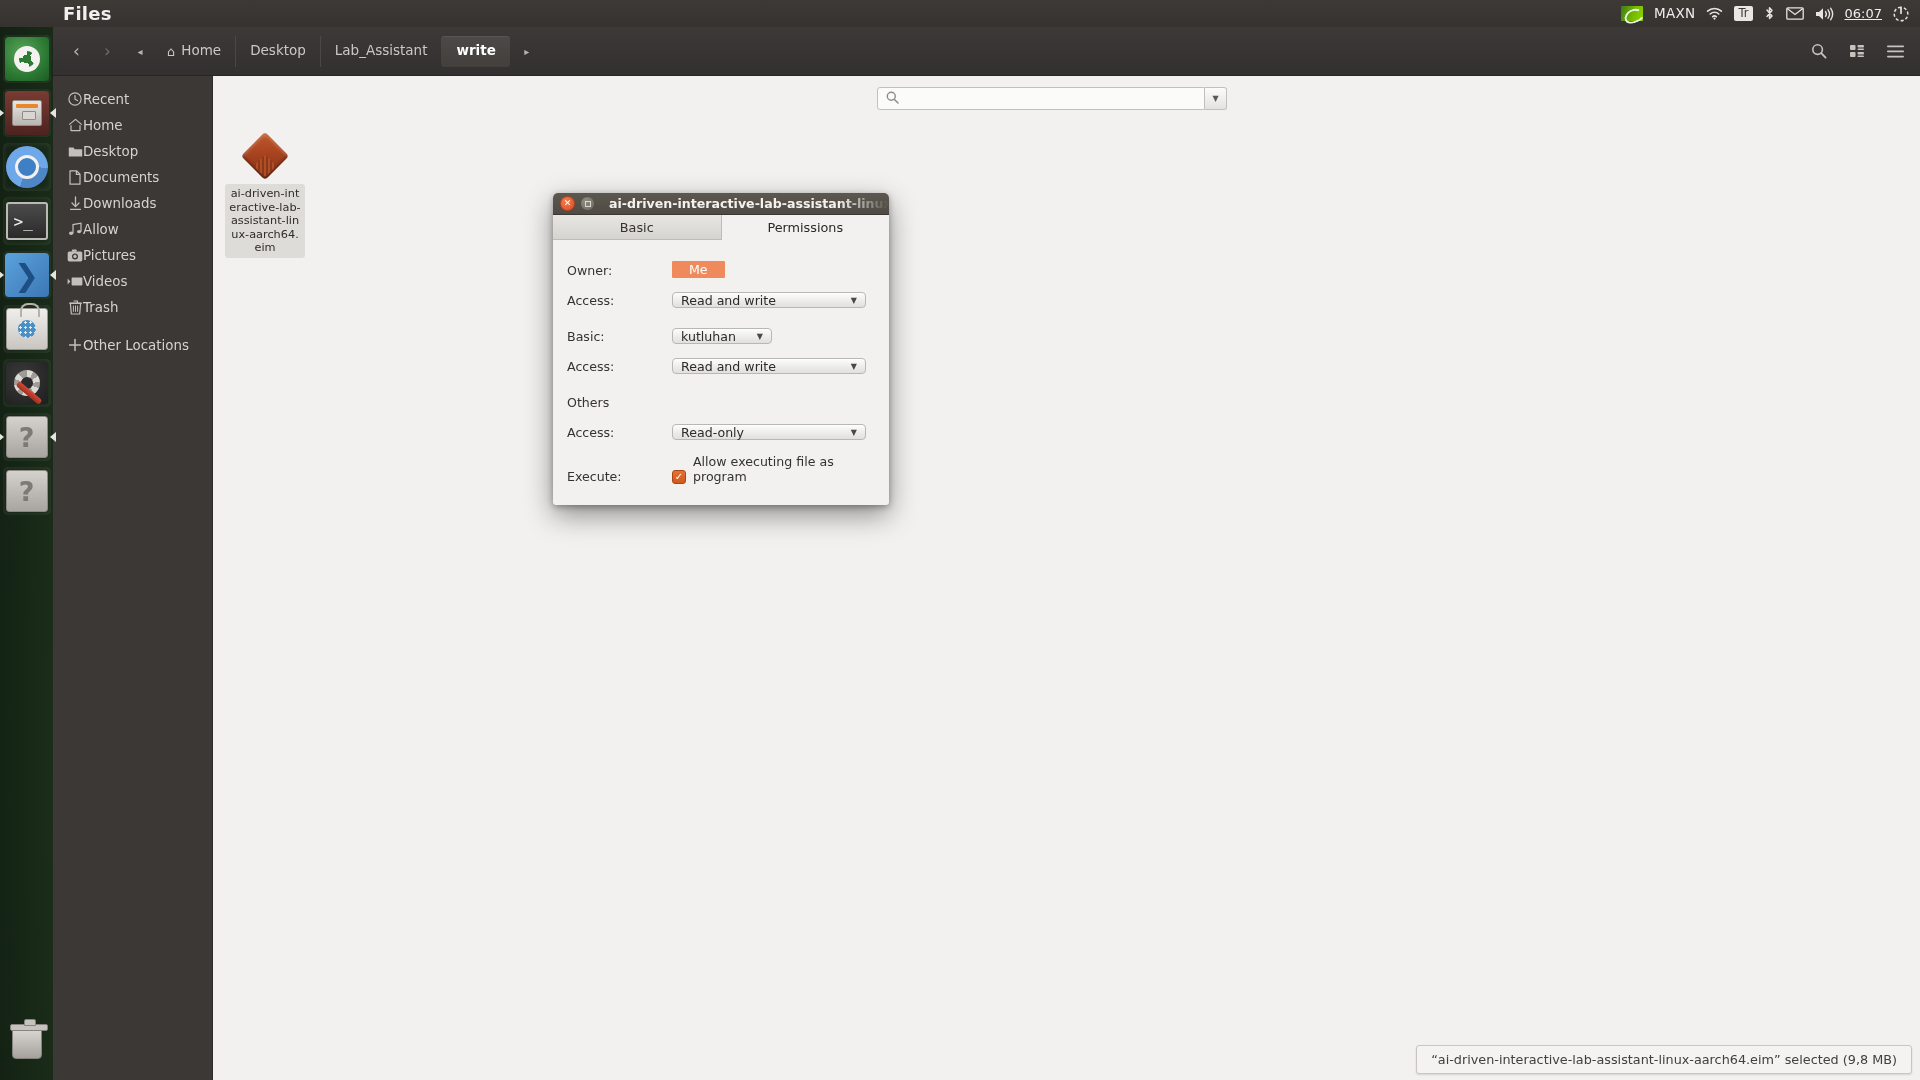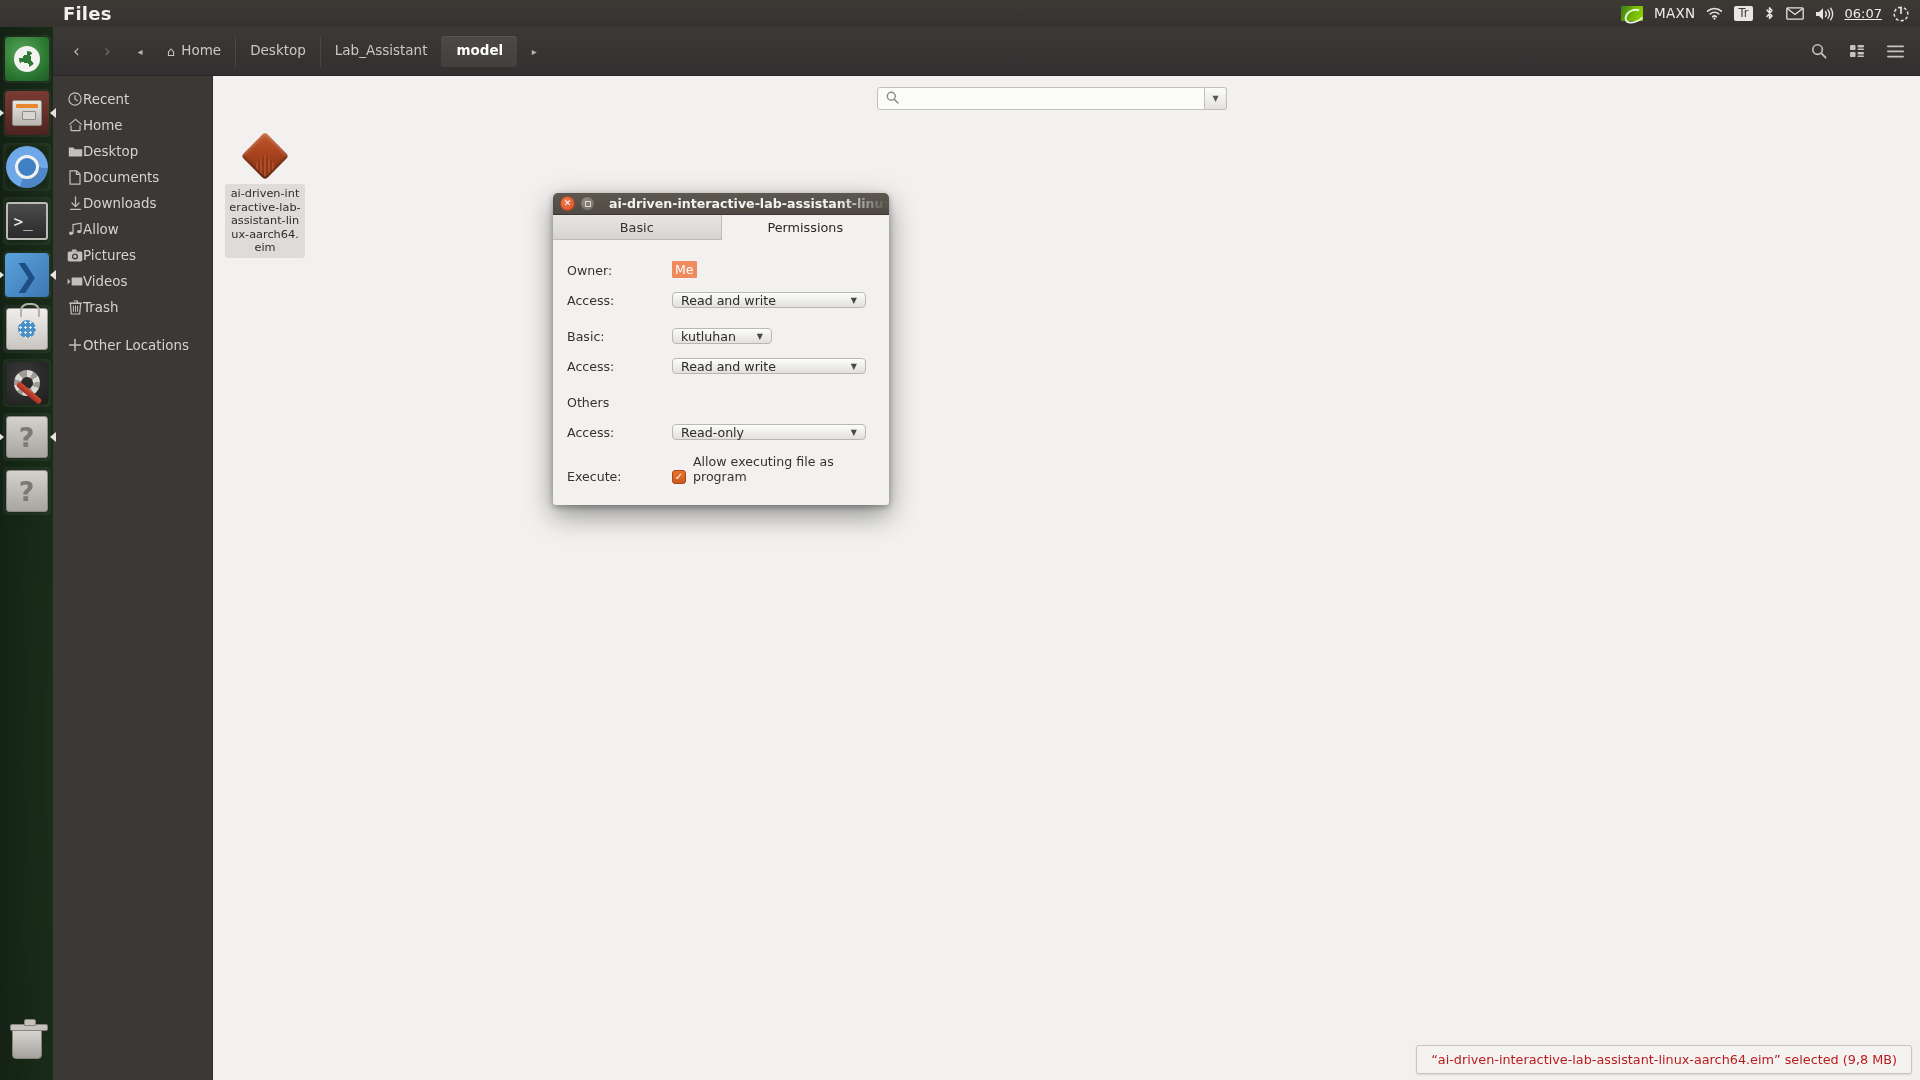--- a/index.html
+++ b/index.html
@@ -284,21 +284,21 @@
   .file-label {
     background: #dedcd8; border-radius: 3px; padding: 3px 4px;
     font-size: 11.3px; line-height: 13.6px; color: #2f2c29;
     word-break: break-all; display: inline-block; max-width: 80px;
   }
 
   
   #statusbar {
     position: absolute; right: 8px; bottom: 6px;
     background: #f4f3f1; border: 1px solid #c9c6c2; border-radius: 3px;
-    padding: 6px 14px; font-size: 12.8px; color: #b91c1c;
+    padding: 6px 14px; font-size: 12.8px; color: #404040;
     box-shadow: 0 1px 2px rgba(0,0,0,.12); z-index: 5;
   }
 
   
   #props-dialog {
     position: absolute; left: 553px; top: 193px; width: 336px; height: 312px;
     z-index: 90; border-radius: 5px 5px 3px 3px;
     box-shadow: 0 10px 28px rgba(0,0,0,.42), 0 2px 6px rgba(0,0,0,.3);
     overflow: hidden; background: #f2f1ef;
   }
@@ -343,21 +343,21 @@
     background: #f2f1ef; color: #2b2825;
     border-bottom: 1px solid #f2f1ef; margin-bottom: -1px;
   }
   #props-content { padding: 16px 0 0 0; height: 100%; }
   .prow {
     display: flex; align-items: flex-end; min-height: 22px; padding-left: 14px;
   }
   .plabel { width: 105px; font-size: 12.6px; color: #36332f; flex: none; }
   .pvalue-owner {
     background: #ef8a5d; color: #ffffff; font-size: 12.6px;
-    padding: 1px 3px; border-radius: 1px;
+    padding: 1px 17px; border-radius: 1px;
   }
   .combo {
     height: 16px; border: 1px solid #bab7b3; border-radius: 4px;
     background: linear-gradient(to bottom, #fdfdfc 0%, #ececea 55%, #e2e0dd 100%);
     display: flex; align-items: center; padding: 0 8px;
     font-size: 12.6px; color: #2e2b28; position: relative;
     box-shadow: 0 1px 0 rgba(255,255,255,.7) inset;
   }
   .combo-wide { width: 194px; justify-content: space-between; }
   .combo-narrow { width: 100px; justify-content: space-between; }
@@ -485,21 +485,21 @@
         <span class="home-glyph">⌂</span>
         <span>Home</span>
       </div>
       <div class="crumb">
         <span>Desktop</span>
       </div>
       <div class="crumb">
         <span>Lab_Assistant</span>
       </div>
       <div class="crumb active">
-        <span>model</span>
+        <span>write</span>
       </div>
     </div>
     <div class="crumb-sep-btn">▸</div>
 
     <div id="header-right">
       <div class="hdr-icon">
         <svg width="16" height="16" viewBox="0 0 16 16">
             <circle cx="6.6" cy="6.6" r="4.8" fill="none" stroke="#c6c3bf" stroke-width="1.6"></circle>
             <path d="M10.2 10.2 L14.6 14.6" stroke="#c6c3bf" stroke-width="1.8" stroke-linecap="round"></path>
           </svg>

